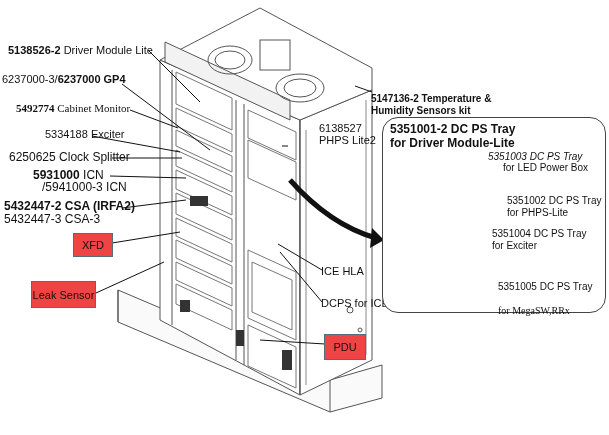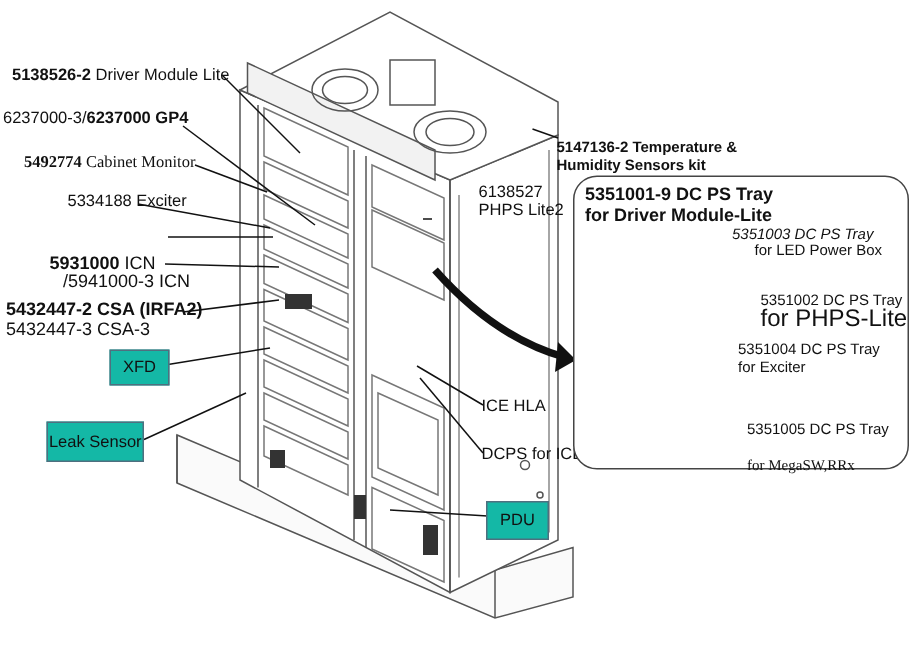--- a/index.html
+++ b/index.html
@@ -1,21 +1,21 @@
 <!DOCTYPE html>
 <html><head>
 <meta charset="utf-8">
 <style>
   html, body { margin: 0; padding: 0; background: #ffffff; }
   body { width: 609px; height: 435px; position: relative; overflow: hidden;
          font-family: "Liberation Sans", sans-serif; color: #111; }
   .canvas { position: absolute; left: 0; top: 0; width: 609px; height: 362px; }
   .lbl { position: absolute; font-size: 11px; line-height: 13px; white-space: nowrap; color: #111; }
   .b { font-weight: bold; }
-  .boxlbl { position: absolute; background: #14b8a6; border: 1.5px solid #4f6f7f;
+  .boxlbl { position: absolute; background: #ef4444; border: 1.5px solid #4f6f7f;
             font-size: 11px; display: flex; align-items: center; justify-content: center; }
   .panel { position: absolute; left: 382px; top: 117px; width: 222px; height: 194px;
            border: 1.5px solid #444; border-radius: 16px; background: #fff; }
   svg { position: absolute; left: 0; top: 0; }
 </style>
 </head>
 <body>
 
 <div class="canvas">
 
@@ -121,20 +121,24 @@
     <span>6237000-3/</span><span class="b">6237000 GP4</span>
   </div>
   <div class="lbl" style="left:16px;top:102px;font-family:Liberation Serif, serif;">
     <span class="b">5492774</span>
     <span>Cabinet Monitor</span>
   </div>
   <div class="lbl" style="left:45px;top:128px;">
     <span>5334188</span>
     <span>Exciter</span>
   </div>
+  <div class="lbl" style="left:9px;top:151px;font-size:12px;">
+    <span>6250625</span>
+    <span>Clock Splitter</span>
+  </div>
   <div class="lbl" style="left:33px;top:169px;font-size:12px;">
     <span class="b">5931000</span>
     <span>ICN</span>
   </div>
   <div class="lbl" style="left:30px;top:181px;font-size:12px;margin-left:12px;">/5941000-3 ICN</div>
   <div class="lbl b" style="left:4px;top:200px;font-size:12px;">
     <span>5432447-2</span>
     <span>CSA (IRFA2)</span>
   </div>
   <div class="lbl" style="left:4px;top:213px;font-size:12px;">5432447-3 CSA-3</div>
@@ -150,27 +154,27 @@
   </div>
 
   <div class="lbl" style="left:319px;top:122px;">6138527</div>
   <div class="lbl" style="left:319px;top:134px;">PHPS Lite2</div>
   <div class="lbl b" style="left:371px;top:92px;font-size:10px;">5147136-2 Temperature &amp;</div>
   <div class="lbl b" style="left:371px;top:104px;font-size:10px;">Humidity Sensors kit</div>
   <div class="lbl" style="left:321px;top:265px;">ICE HLA</div>
   <div class="lbl" style="left:321px;top:297px;">DCPS for ICE</div>
 
   <div class="panel"></div>
-  <div class="lbl b" style="left:390px;top:123px;font-size:12px;">5351001-9 DC PS Tray</div>
+  <div class="lbl b" style="left:390px;top:123px;font-size:12px;">5351001-2 DC PS Tray</div>
   <div class="lbl b" style="left:390px;top:137px;font-size:12px;">for Driver Module-Lite</div>
 
   <div class="lbl" style="left:488px;top:150px;font-size:10px;font-style:italic;">5351003 DC PS Tray</div>
   <div class="lbl" style="left:488px;top:161px;font-size:10px;margin-left:15px;">for LED Power Box</div>
 
   <div class="lbl" style="left:507px;top:194px;font-size:10px;">5351002 DC PS Tray</div>
-  <div class="lbl" style="left:507px;top:206px;font-size:16px;">for PHPS-Lite</div>
+  <div class="lbl" style="left:507px;top:206px;font-size:10px;">for PHPS-Lite</div>
 
   <div class="lbl" style="left:492px;top:227px;font-size:10px;">5351004 DC PS Tray</div>
   <div class="lbl" style="left:492px;top:239px;font-size:10px;">for Exciter</div>
 
   <div class="lbl" style="left:498px;top:280px;font-size:10px;">5351005 DC PS Tray</div>
   <div class="lbl" style="left:498px;top:304px;font-size:10px;font-family:Liberation Serif, serif;">for MegaSW,RRx</div>
 </div>
 
 </body></html>

